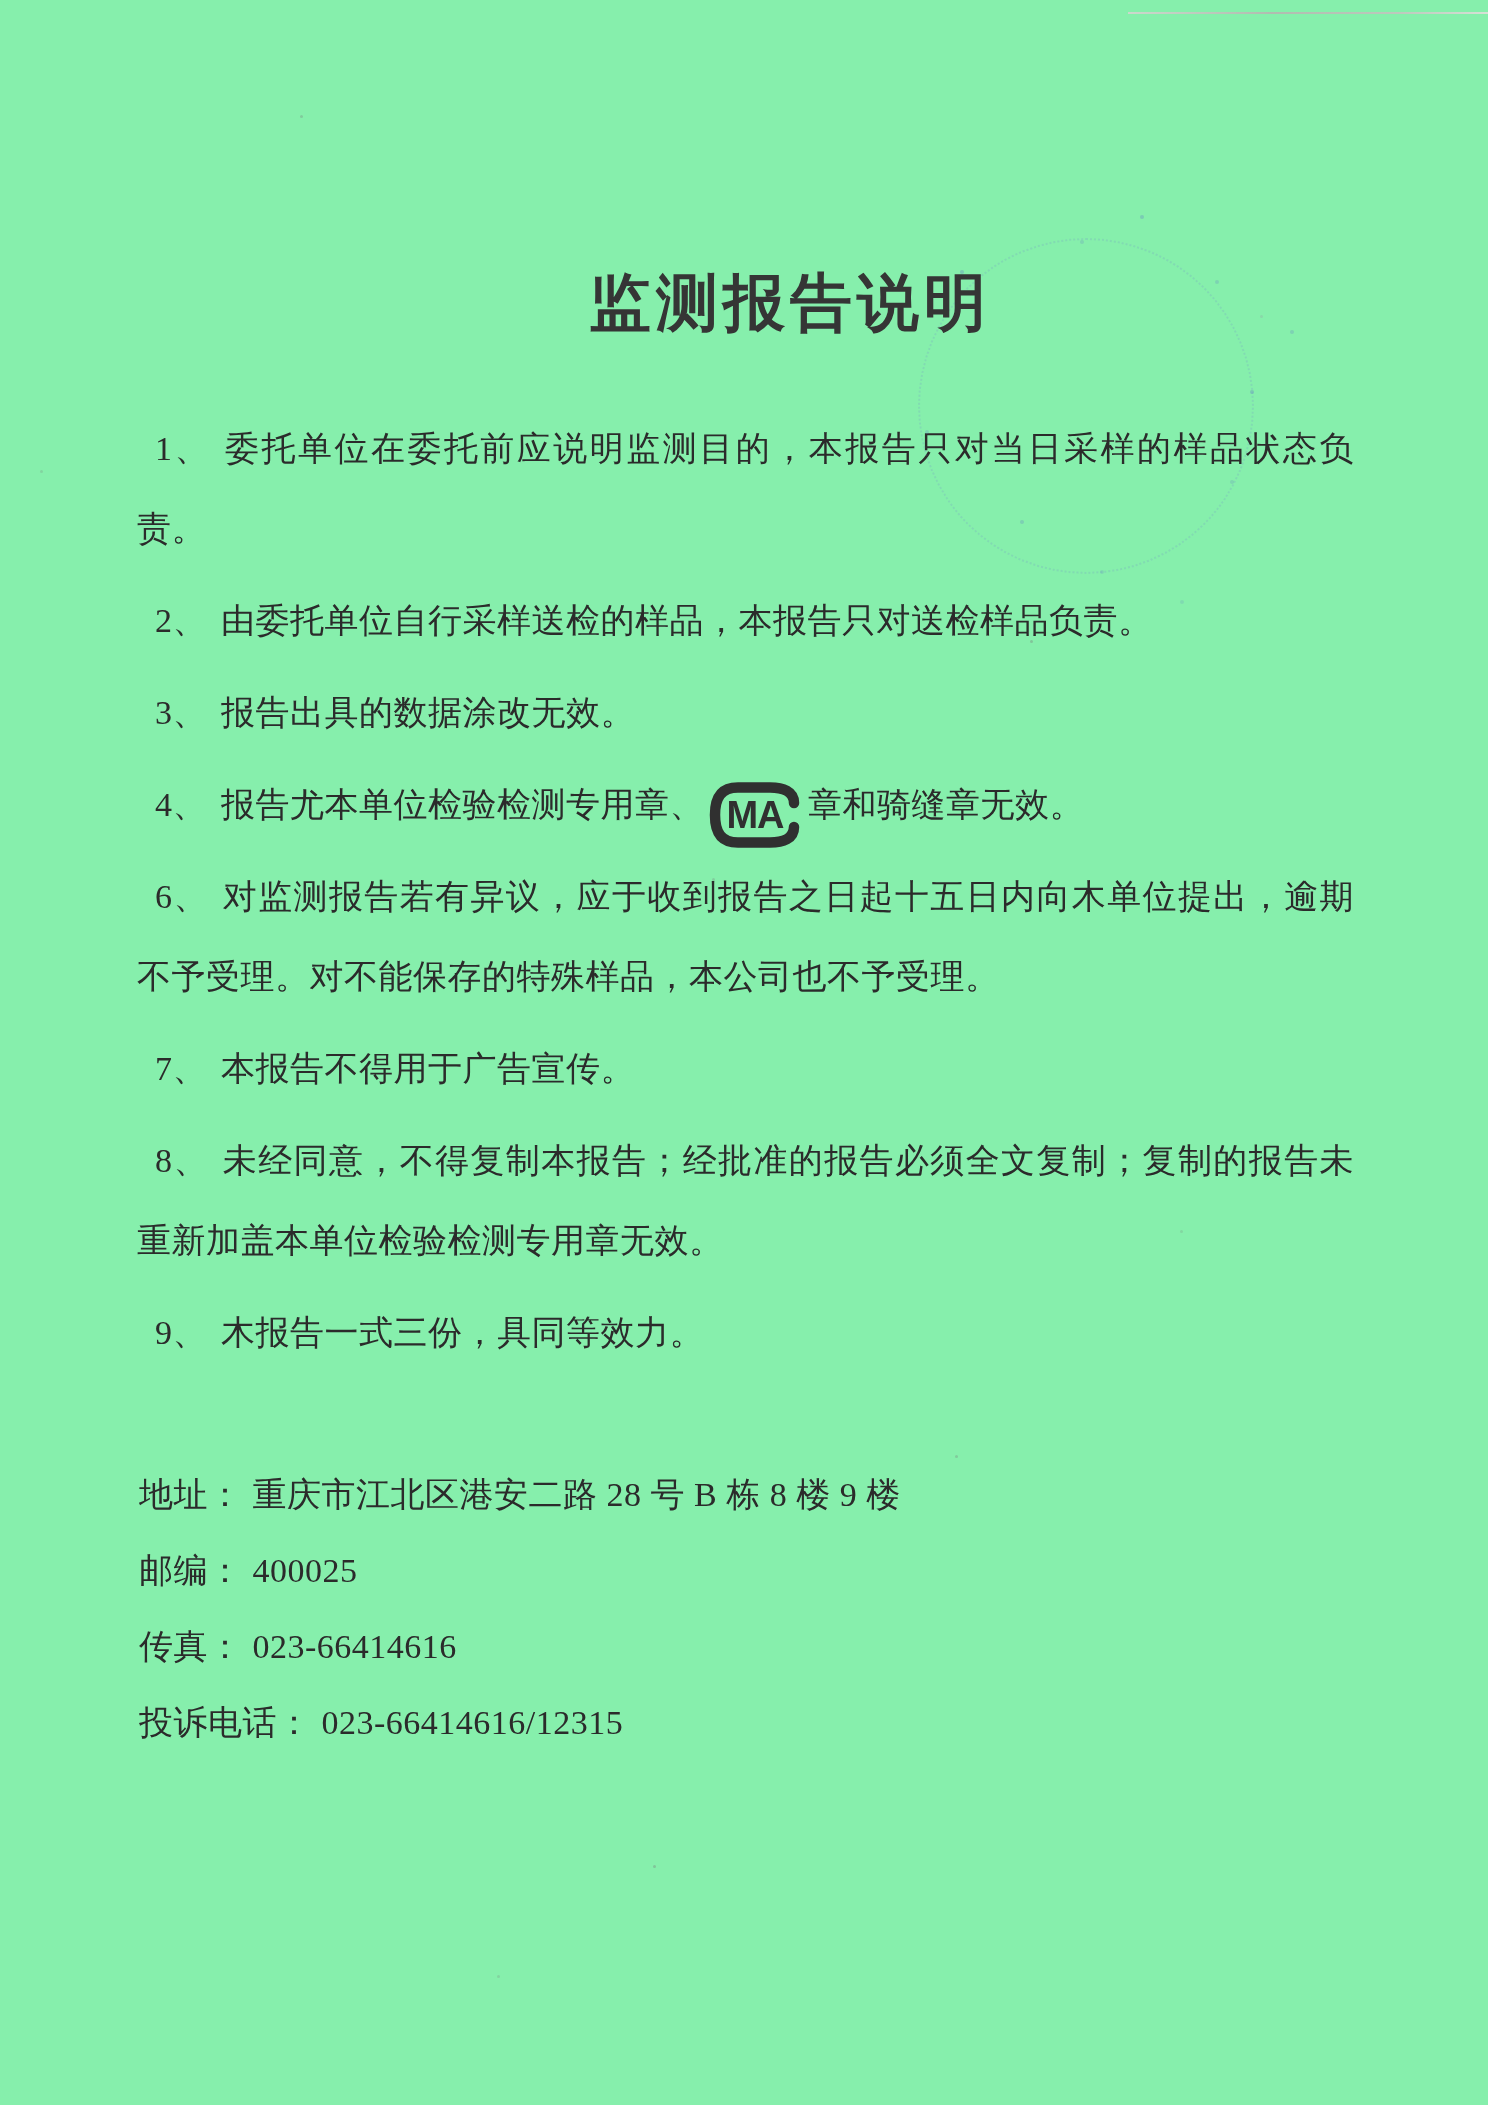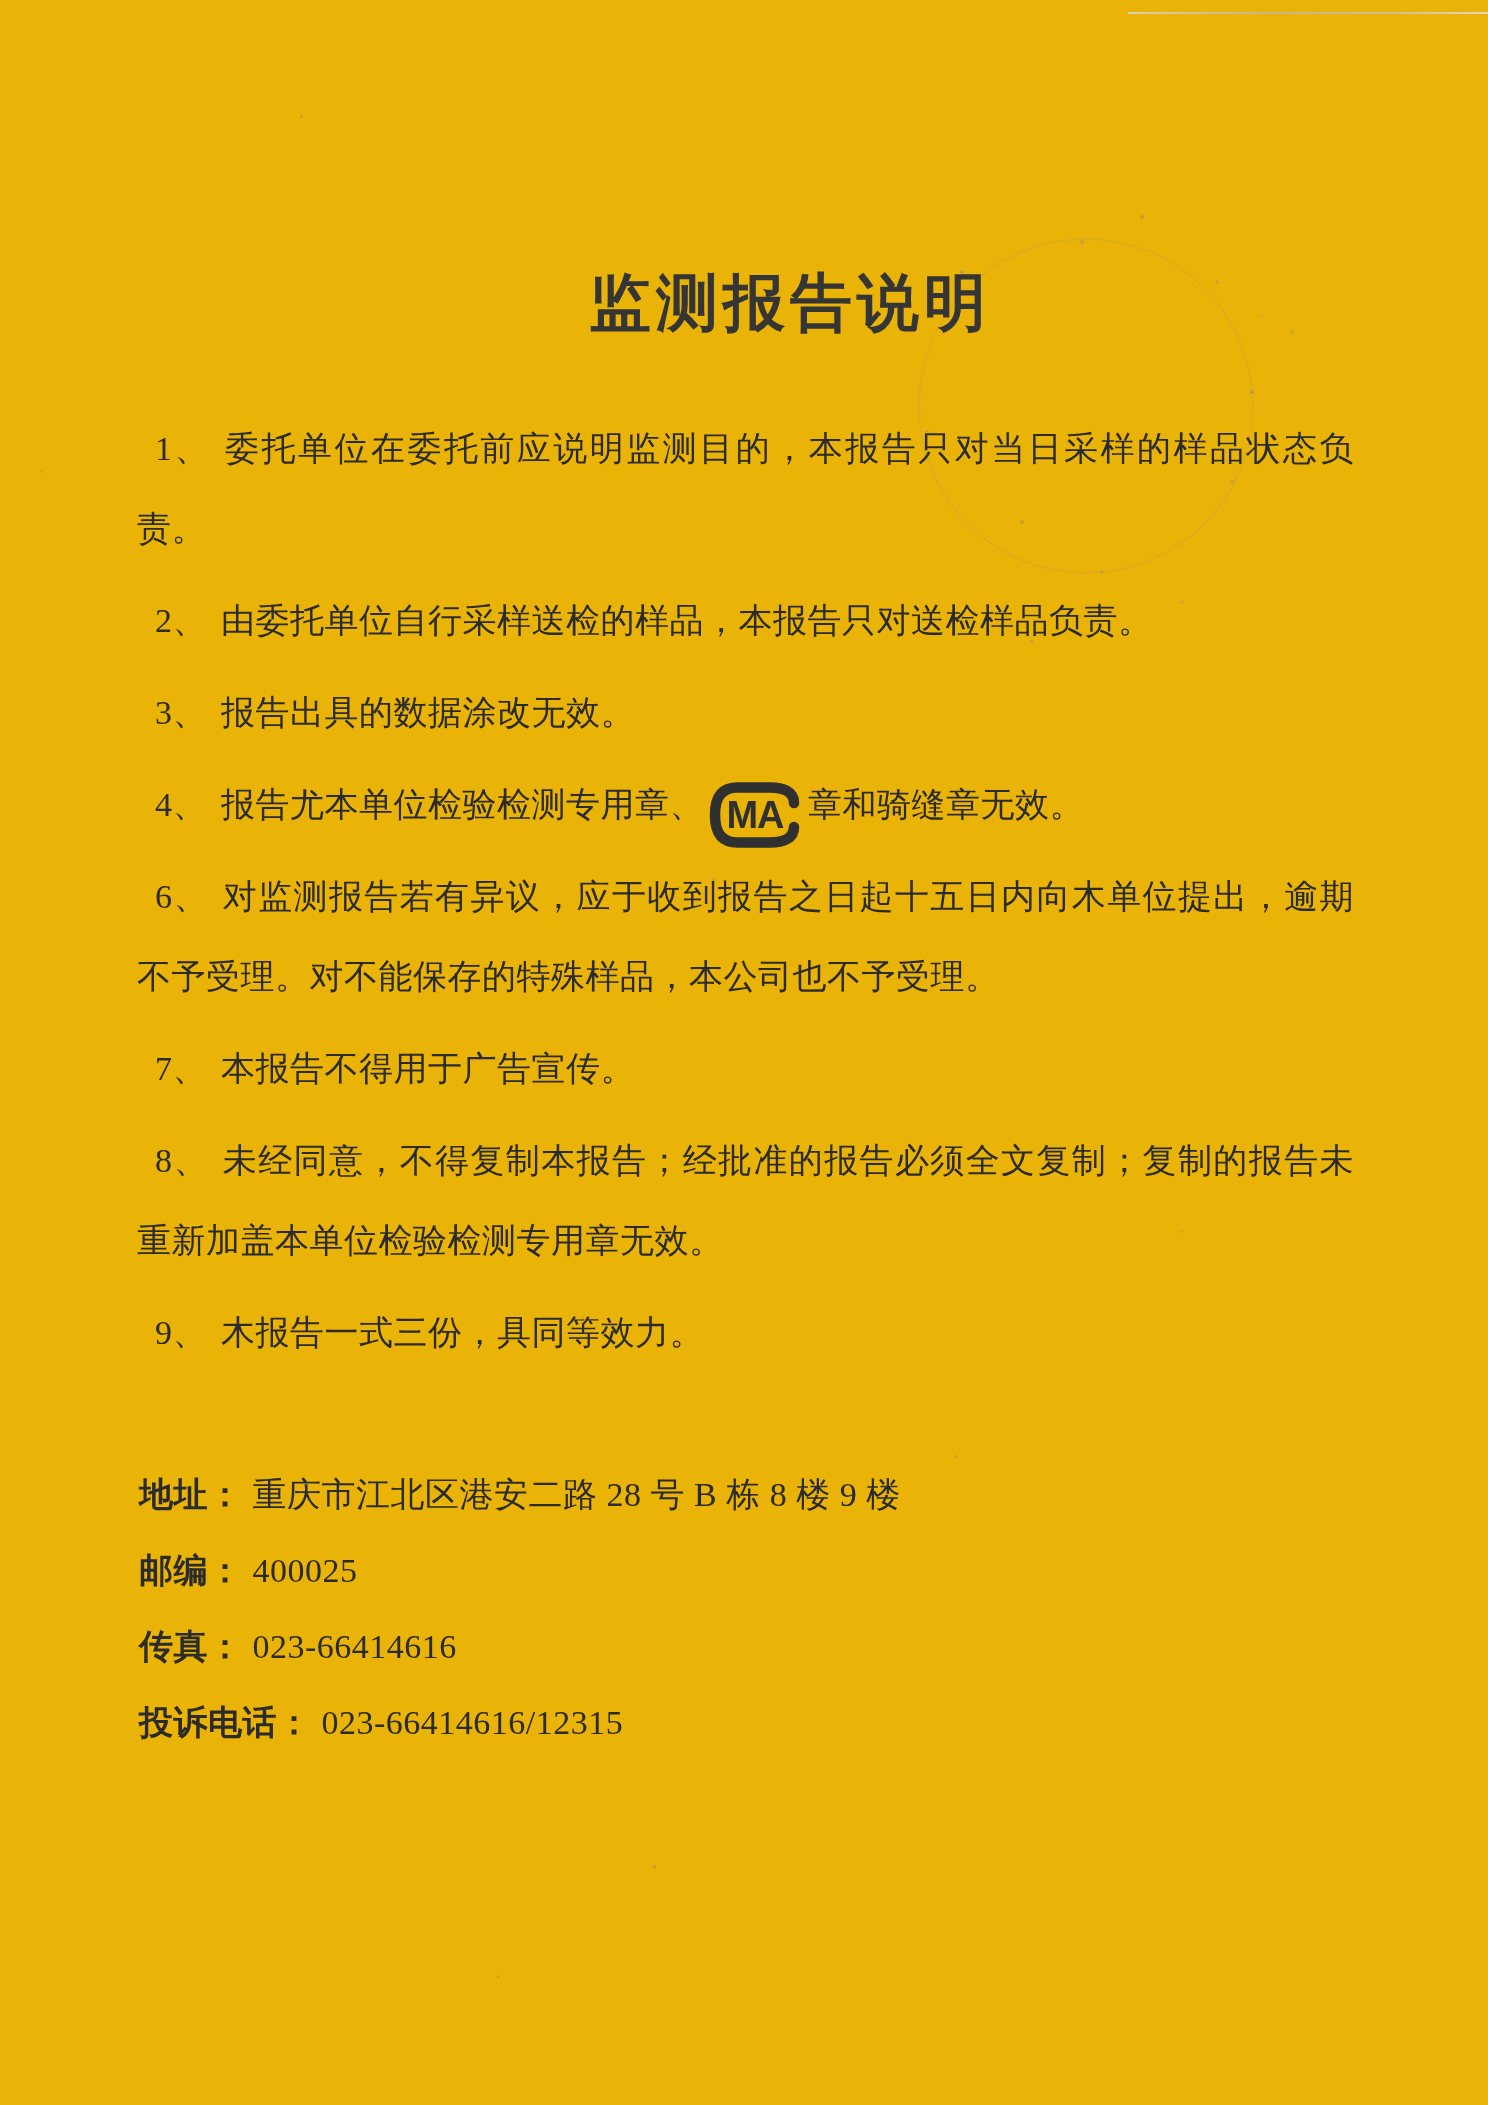--- a/index.html
+++ b/index.html
@@ -4,21 +4,21 @@
 <style>
   html, body { margin: 0; padding: 0; }
   body {
     width: 1488px; height: 2105px;
     background: #ffffff;
     font-family: "Liberation Serif", "DejaVu Serif", serif;
   }
   .page {
     position: relative;
     width: 1488px; height: 2105px;
-    background: #eab308;
+    background: #86efac;
     overflow: hidden;
     color: #2b2b2b;
   }
 
   
   .artifact-line {
     position: absolute; top: 12px; left: 1128px;
     width: 360px; height: 2px;
     background: linear-gradient(to right, #d8d4d2, #b9b3b1 40%, #c7c2c0 75%, #e4dedd);
     opacity: .85;
@@ -99,21 +99,21 @@
   
   .contact {
     margin: 84px 122px 0 125px;
   }
   .contact-line {
     margin: 0 0 0 14px;
     font-size: 34px;
     line-height: 76px;
     letter-spacing: 0.5px;
   }
-  .contact-line .label { margin-right: 10px; font-weight: bold; }
+  .contact-line .label { margin-right: 10px; }
 </style>
 </head>
 <body>
 
 <div class="page">
 
   <div class="artifact-line"></div>
   <div class="stamp-ghost"></div>
   <div class="speckles"></div>
 

